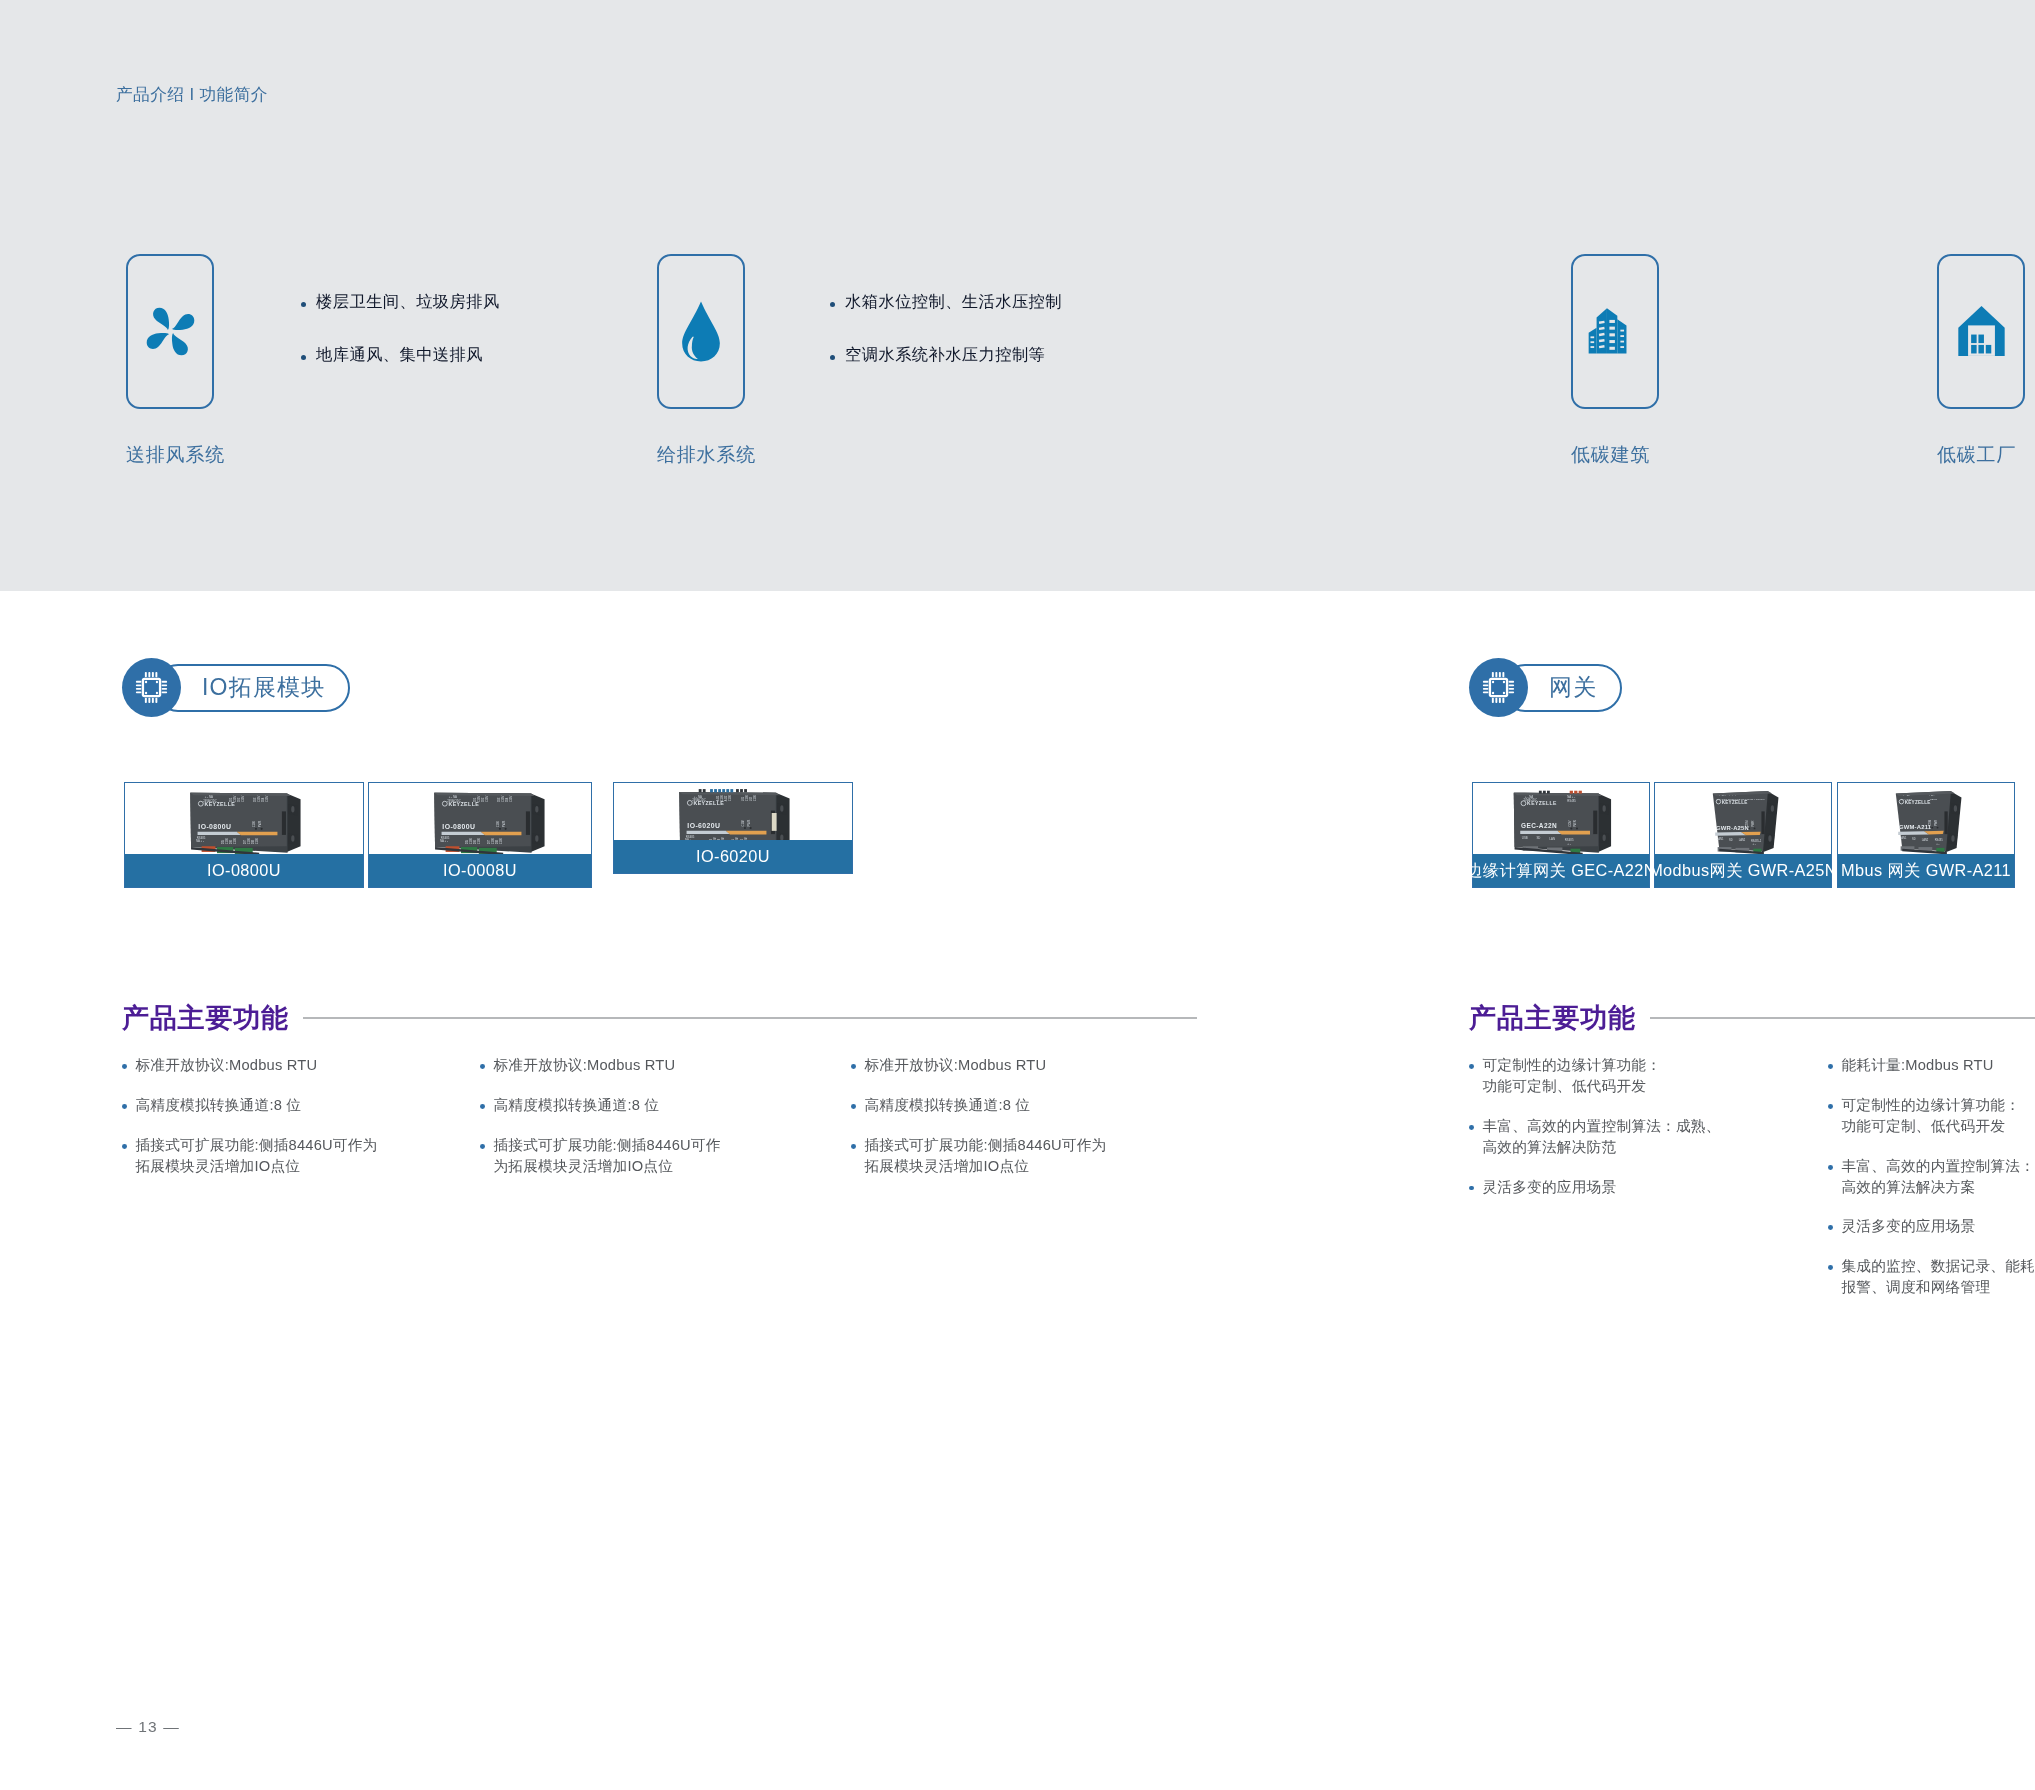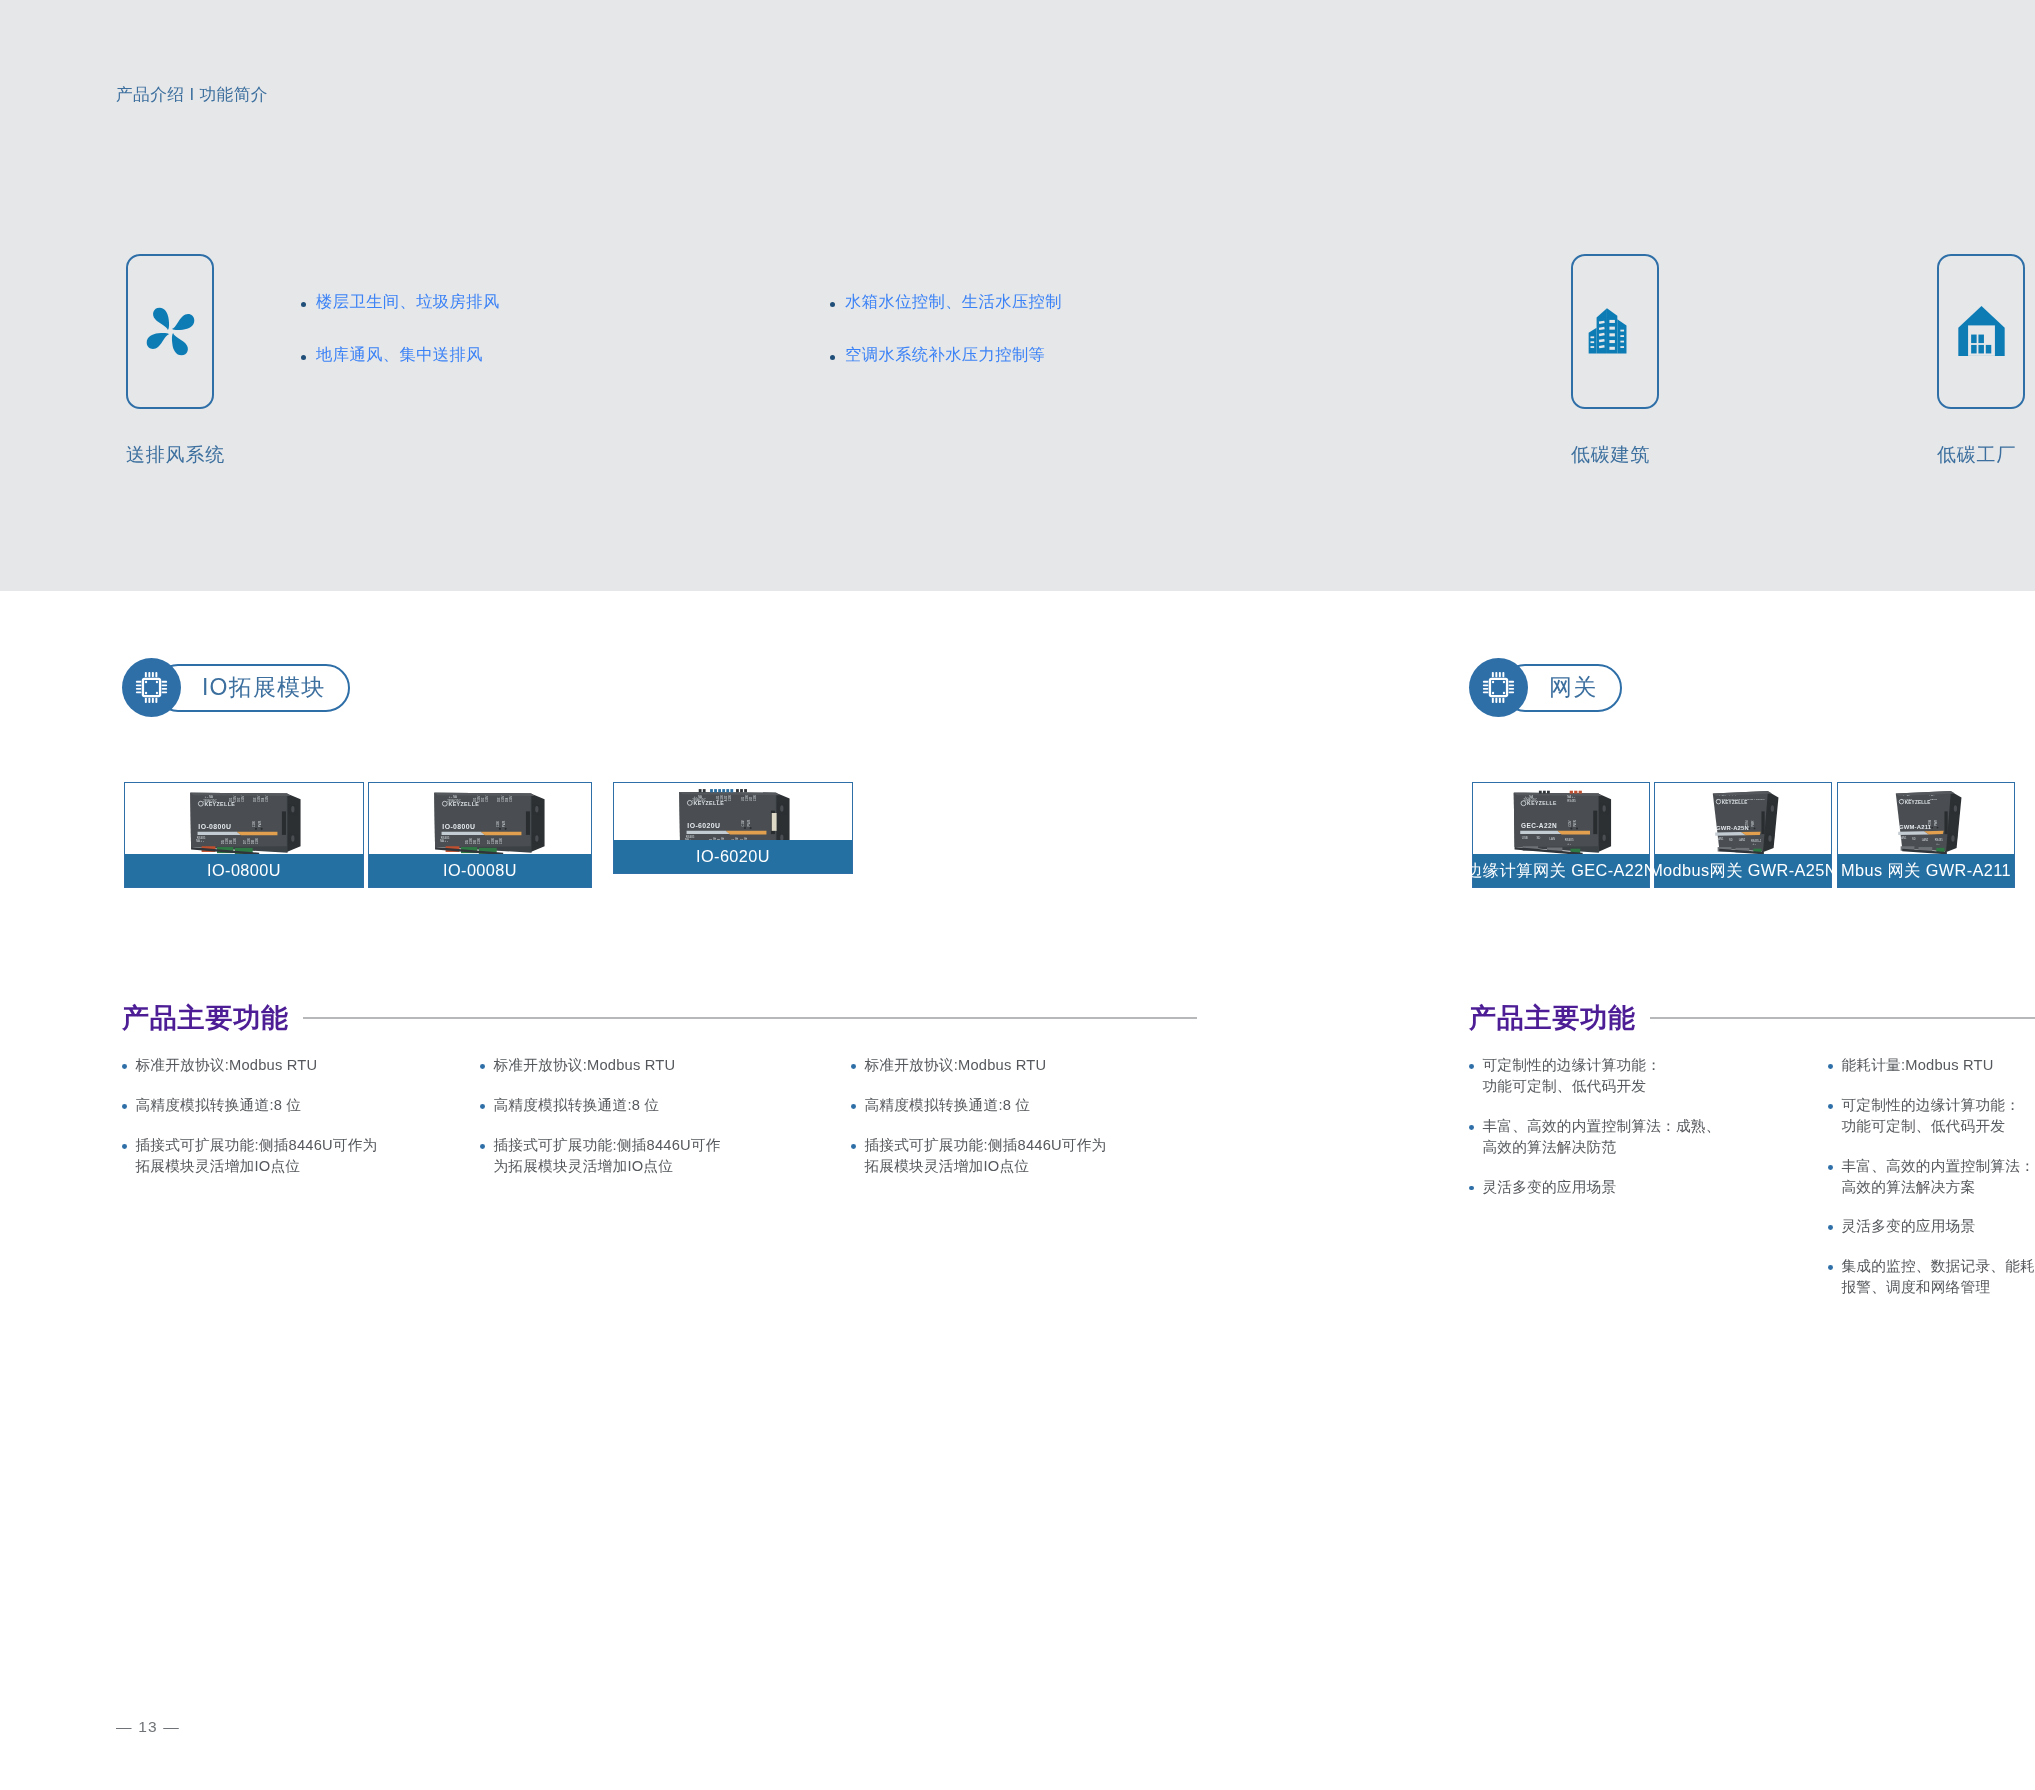--- a/index.html
+++ b/index.html
@@ -34,21 +34,21 @@
   }
   .app-label {
     margin-top:33px; font-size:19px; color:#3c6f9e; letter-spacing:0.8px;
     white-space:nowrap;
   }
   .bullets {
     position:absolute; top:36px;
   }
   .bullets .bl {
     display:flex; align-items:flex-start;
-    font-size:16.3px; color:#3b82f6; letter-spacing:0.4px;
+    font-size:16.3px; color:#0f172a; letter-spacing:0.4px;
     white-space:nowrap; margin-bottom:31px;
   }
   .bullets .bl .dot {
     width:5.3px; height:5.3px; border-radius:50%;
     background:#1f4e79; margin-right:9.8px; margin-top:10.6px; flex:0 0 auto;
   }
 
   
   .col { position:absolute; top:591px; }
   .col.left  { left:0;    width:1311px; }
@@ -141,20 +141,29 @@
       <div class="bl">
         <span class="dot"></span>
         <span>楼层卫生间、垃圾房排风</span>
       </div>
       <div class="bl">
         <span class="dot"></span>
         <span>地库通风、集中送排风</span>
       </div>
     </div>
 
+    <div class="app-card" style="left:657px; top:254px;">
+      <div class="icon-box">
+        <svg width="54" height="65" viewBox="0 0 70 100">
+          <path d="M35 4 C 22 34, 6 52, 6 68 C 6 85, 19 96, 35 96 C 51 96, 64 85, 64 68 C 64 52, 48 34, 35 4 Z" fill="#0d7cb5"></path>
+          <path d="M22 58 C 13 68, 12 80, 19 88 C 22 91, 27 93, 30 92 C 24 88, 20 80, 21 72 C 21 67, 22 62, 24 58 Z" fill="#e5e7e9"></path>
+        </svg>
+      </div>
+      <div class="app-label">给排水系统</div>
+    </div>
     <div class="bullets" style="left:830px; top:291px;">
       <div class="bl">
         <span class="dot"></span>
         <span>水箱水位控制、生活水压控制</span>
       </div>
       <div class="bl">
         <span class="dot"></span>
         <span>空调水系统补水压力控制等</span>
       </div>
     </div>

